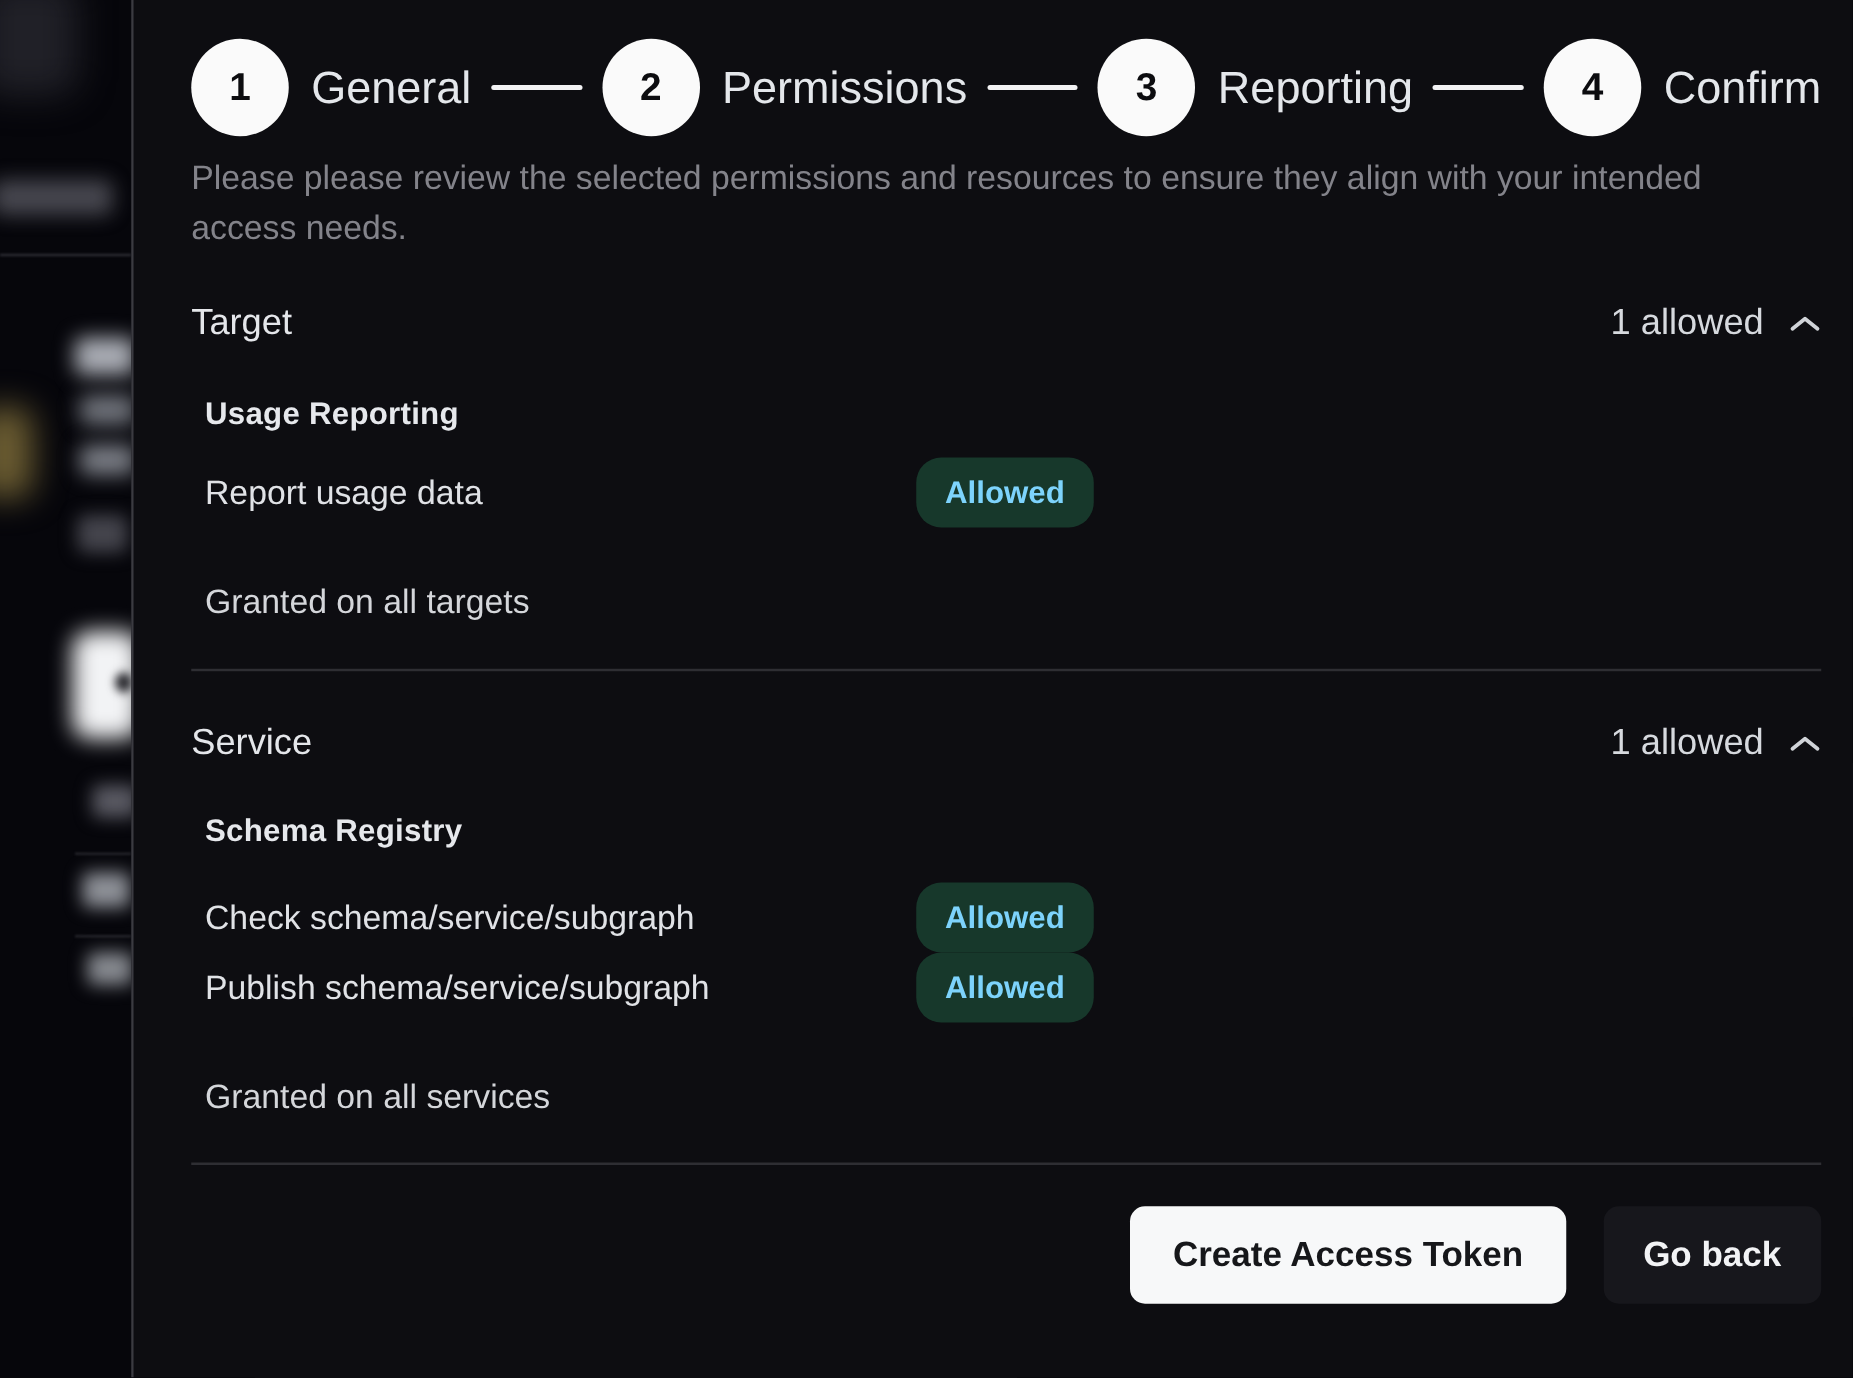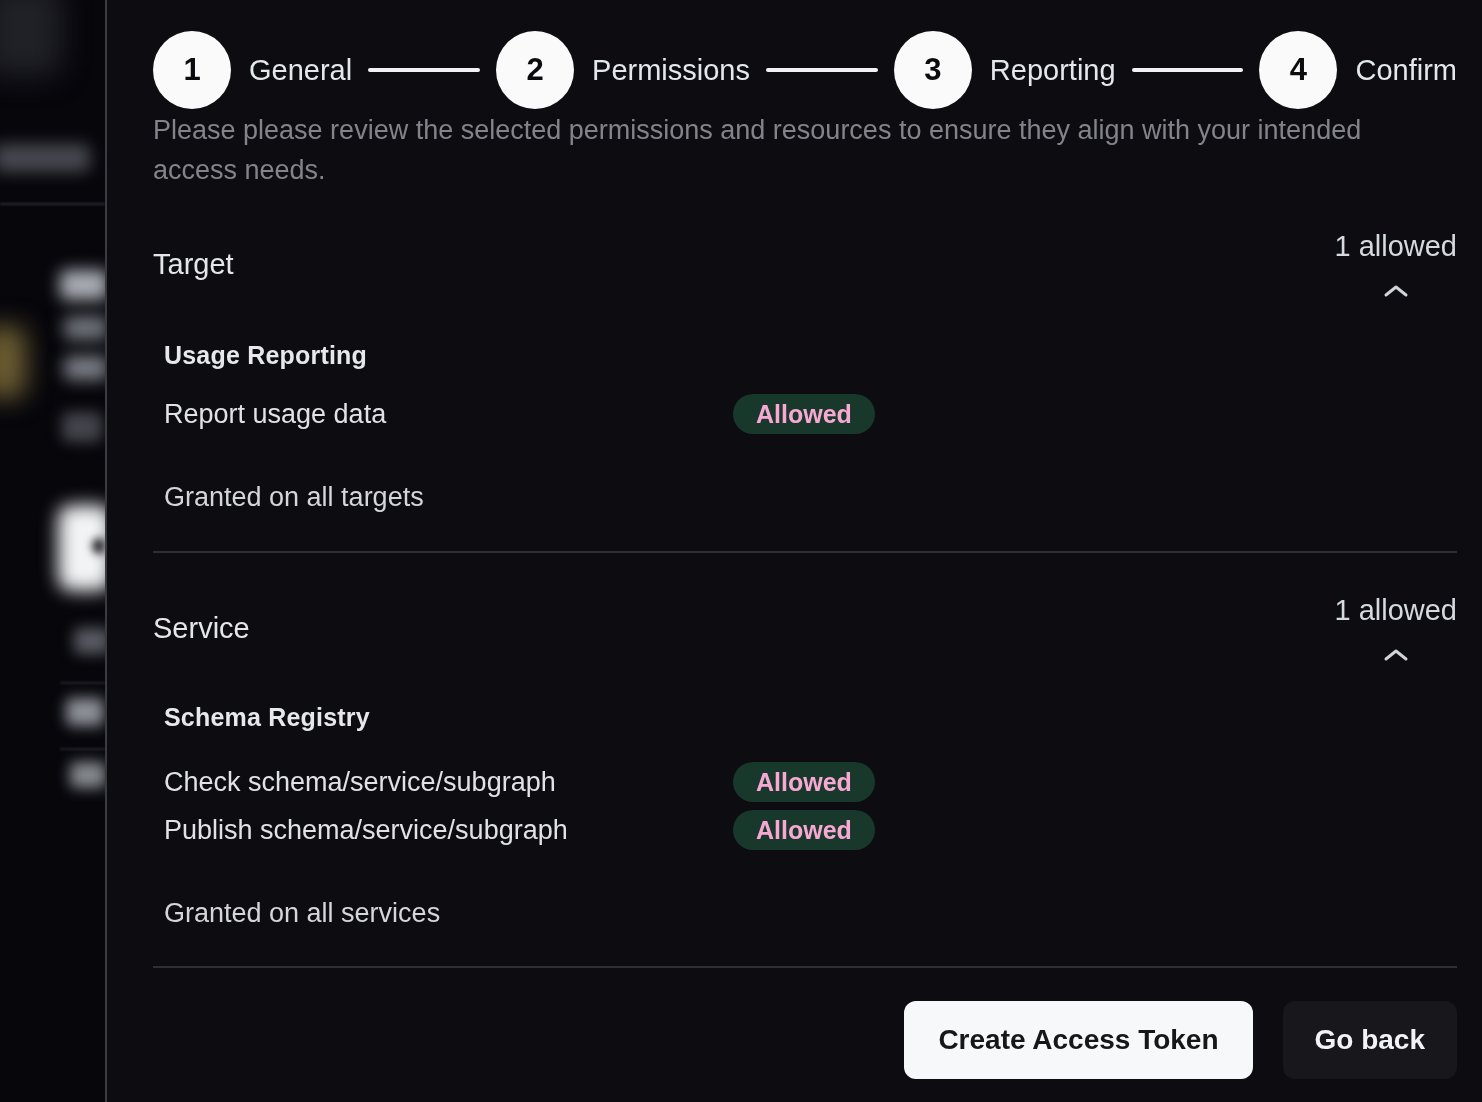--- a/index.html
+++ b/index.html
@@ -61,64 +61,63 @@
     align-items: center;
   }
   .step { display: flex; align-items: center; gap: 18px; cursor: pointer; }
   .step-circle {
     width: 78px; height: 78px; border-radius: 50%;
     background: #fafafa;
     display: flex; align-items: center; justify-content: center;
     font-size: 31px; font-weight: 700; color: #0c0c0f;
     flex: none;
   }
-  .step-label { font-size: 29px; font-weight: 500; color: #e4e7eb; white-space: nowrap; }
+  .step-label { font-size: 36px; font-weight: 500; color: #e4e7eb; white-space: nowrap; }
   .connector { flex: 1; height: 4px; background: #f2f2f4; border-radius: 2px; margin: 0 16px; }
 
   
   h1.title {
     margin: 42px 0 0;
     font-size: 37px; line-height: 40px;
     font-weight: 700; color: #ffffff;
     letter-spacing: -0.5px;
   }
   .subtitle {
-    margin: 1px 0 0;
+    margin: 13px 0 0;
     max-width: 1240px;
     font-size: 27px; line-height: 40px;
     color: #83838a;
   }
 
   
   .section-header {
     margin-top: 40px;
     display: flex; align-items: center; justify-content: space-between;
   }
   .section-title { font-size: 29px; font-weight: 500; color: #e4e6ea; }
   .section-toggle {
     display: flex; align-items: center; gap: 20px;
     cursor: pointer; background: none; border: none; padding: 0;
     font-family: inherit;
-    flex-direction: column;
   }
   .allowed-count { font-size: 29px; font-weight: 500; color: #d6d9de; }
   .chevron svg { display: block; }
 
   .group { margin-top: 42px; padding-left: 11px; }
   .group-title { font-size: 25px; font-weight: 700; color: #e6e8ec; letter-spacing: 0.2px; }
 
   .perm-rows { margin-top: 20px; }
   .perm-row { display: flex; align-items: center; min-height: 48px; }
   .perm-label { width: 569px; font-size: 27px; color: #e0e2e6; }
   .badge {
     display: inline-flex; align-items: center; justify-content: center;
-    height: 40px; padding: 0 23px;
+    height: 56px; padding: 0 23px;
     border-radius: 20px;
     background: #17382b;
-    color: #f9a8d4;
+    color: #7dd3fc;
     font-size: 25px; font-weight: 700;
   }
   .granted-note { margin-top: 44px; font-size: 27px; color: #d4d6da; }
 
   hr.divider {
     border: 0; height: 2px; background: #2e2e33;
     margin: 38px 0 0;
   }
   hr.divider.second { margin-top: 37px; }
   .section-block.service .section-header { margin-top: 41px; }

